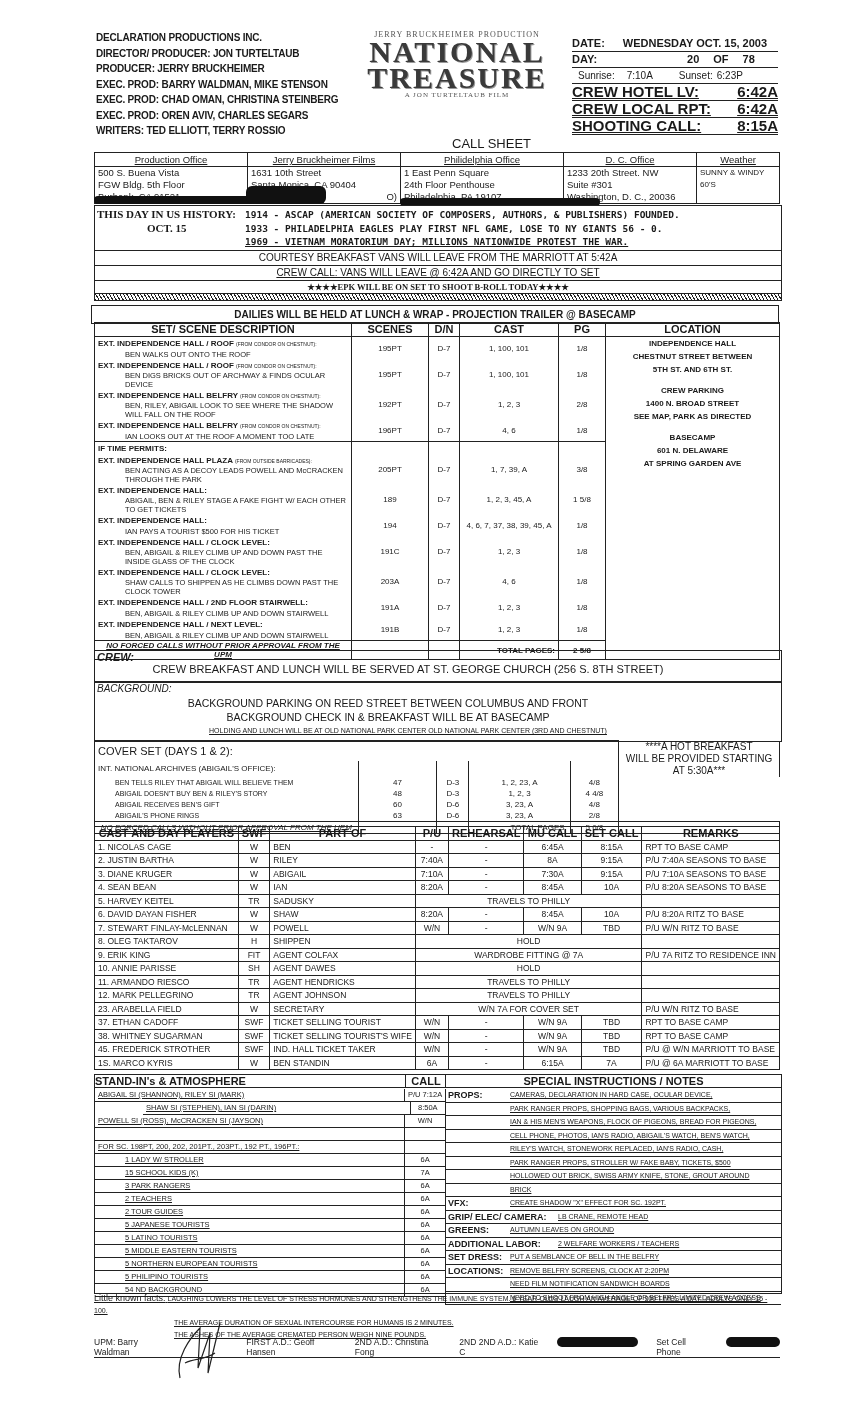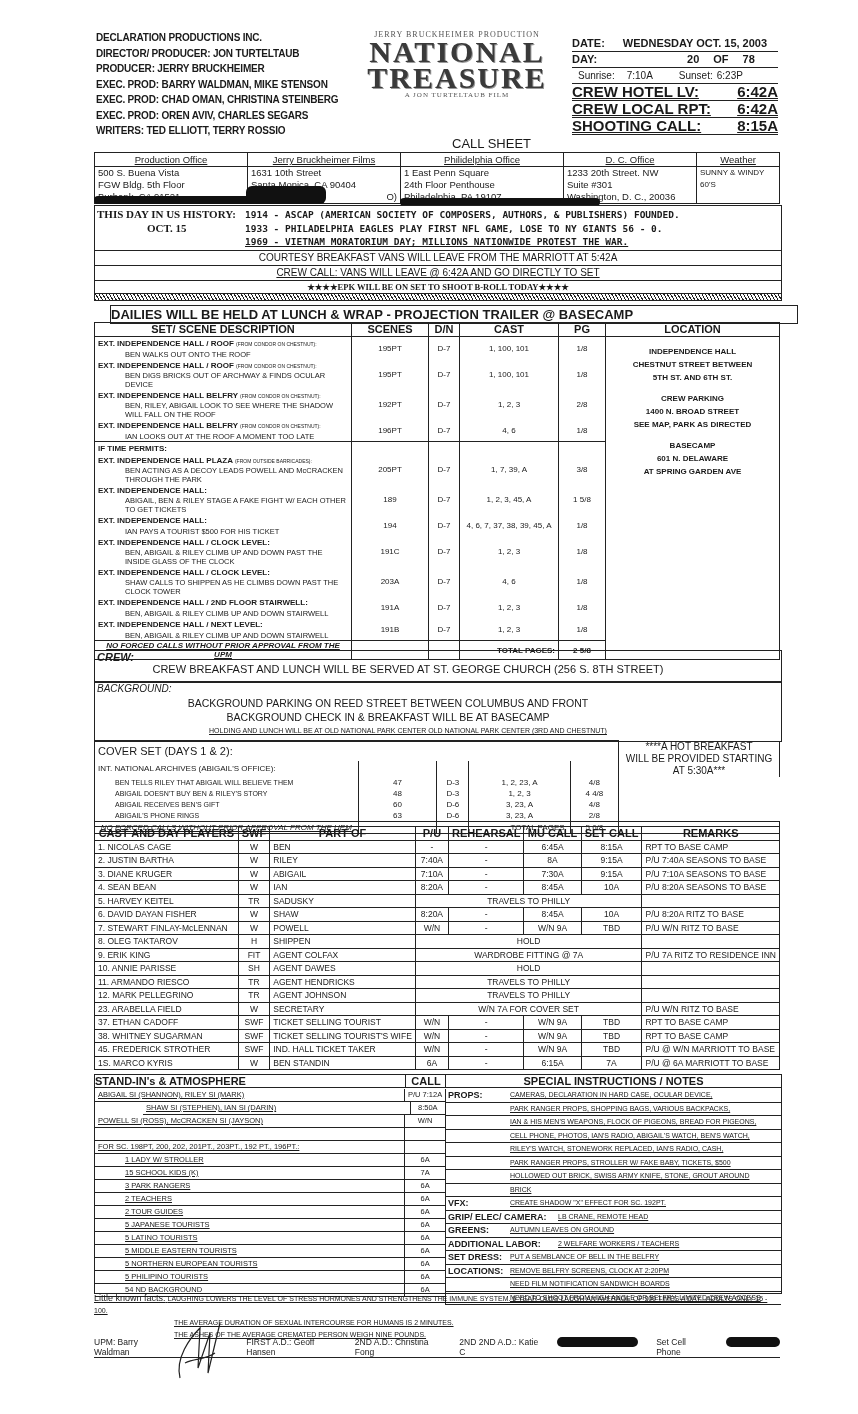--- a/index.html
+++ b/index.html
@@ -20,21 +20,21 @@
   .office { left:94px; top:152px; width:686px; font-size:9.5px; }
   .office td { border:1px solid #222; vertical-align:top; padding:0 3px; line-height:12px; }
   .office th { border:1px solid #222; font-weight:normal; font-size:9.5px; text-decoration:underline; line-height:11px; }
   .redact { background:#111; border-radius:6px; }
   .history { left:94px; top:205px; width:686px; height:44px; border:1px solid #222; font-family:"DejaVu Sans Mono", monospace; font-size:9.5px; font-weight:bold; }
   .history .lbl { position:absolute; left:2px; top:2px; font-family:"Liberation Serif", serif; font-size:11px; }
   .history .date { position:absolute; left:52px; top:16px; font-family:"Liberation Serif", serif; font-size:11px; }
   .history .lines { position:absolute; left:150px; top:2px; line-height:13.5px; }
   .notice { left:94px; width:686px; border:1px solid #222; text-align:center; font-size:10px; }
   .hatch { left:94px; width:686px; height:6px; background:repeating-linear-gradient(60deg,#222 0 1px,#fff 1px 3px); border:1px solid #222; }
-  .dailies { left:110px; top:305px; width:686px; height:17px; font-size:13px; font-weight:bold; border:1px solid #222; line-height:17px; }
+  .dailies { left:91px; top:305px; width:686px; height:17px; text-align:center; font-size:10px; font-weight:bold; border:1px solid #222; line-height:17px; }
   .scenes { left:94px; top:322px; width:686px; font-size:8px; }
   .scenes td, .scenes th { border-left:1px solid #222; border-right:1px solid #222; padding:0 3px; }
   .scenes th { font-size:11px; font-weight:bold; border:1px solid #222; line-height:13px; }
   .scenes .set { font-weight:bold; font-size:8px; height:12px; }
   .scenes .desc { padding-left:30px; font-size:7.5px; height:10px; }
   .c { text-align:center; }
   .loccol { text-align:center; font-size:8px; font-weight:bold; line-height:13px; vertical-align:top; }
   .crewbox { left:94px; top:650px; width:686px; height:30px; border:1px solid #222; }
   .crewbox .lbl { position:absolute; left:2px; top:0; font-size:11px; font-style:italic; font-weight:bold; }
   .crewbox .txt { position:absolute; left:0; right:60px; top:12px; text-align:center; font-size:11px; }
@@ -173,21 +173,21 @@
   </tr>
   </tbody>
     <tbody id="scene-body">
       <tr>
         <td class="set"><span>EXT. INDEPENDENCE HALL / ROOF</span> <span style="font-size:5px;font-weight:normal;">(FROM CONDOR ON CHESTNUT):</span></td>
         <td class="c" rowspan="2">195PT</td>
         <td class="c" rowspan="2">D-7</td>
         <td class="c" rowspan="2">1, 100, 101</td>
         <td class="c" rowspan="2">1/8</td>
         <td rowspan="24" class="loccol">
-          <div style="margin-top: 8px;">
+          <div style="">
             <div>INDEPENDENCE HALL</div>
             <div>CHESTNUT STREET BETWEEN</div>
             <div>5TH ST. AND 6TH ST.</div>
           </div>
           <div style="margin-top: 8px;">
             <div>CREW PARKING</div>
             <div>1400 N. BROAD STREET</div>
             <div>SEE MAP, PARK AS DIRECTED</div>
           </div>
           <div style="margin-top: 8px;">

